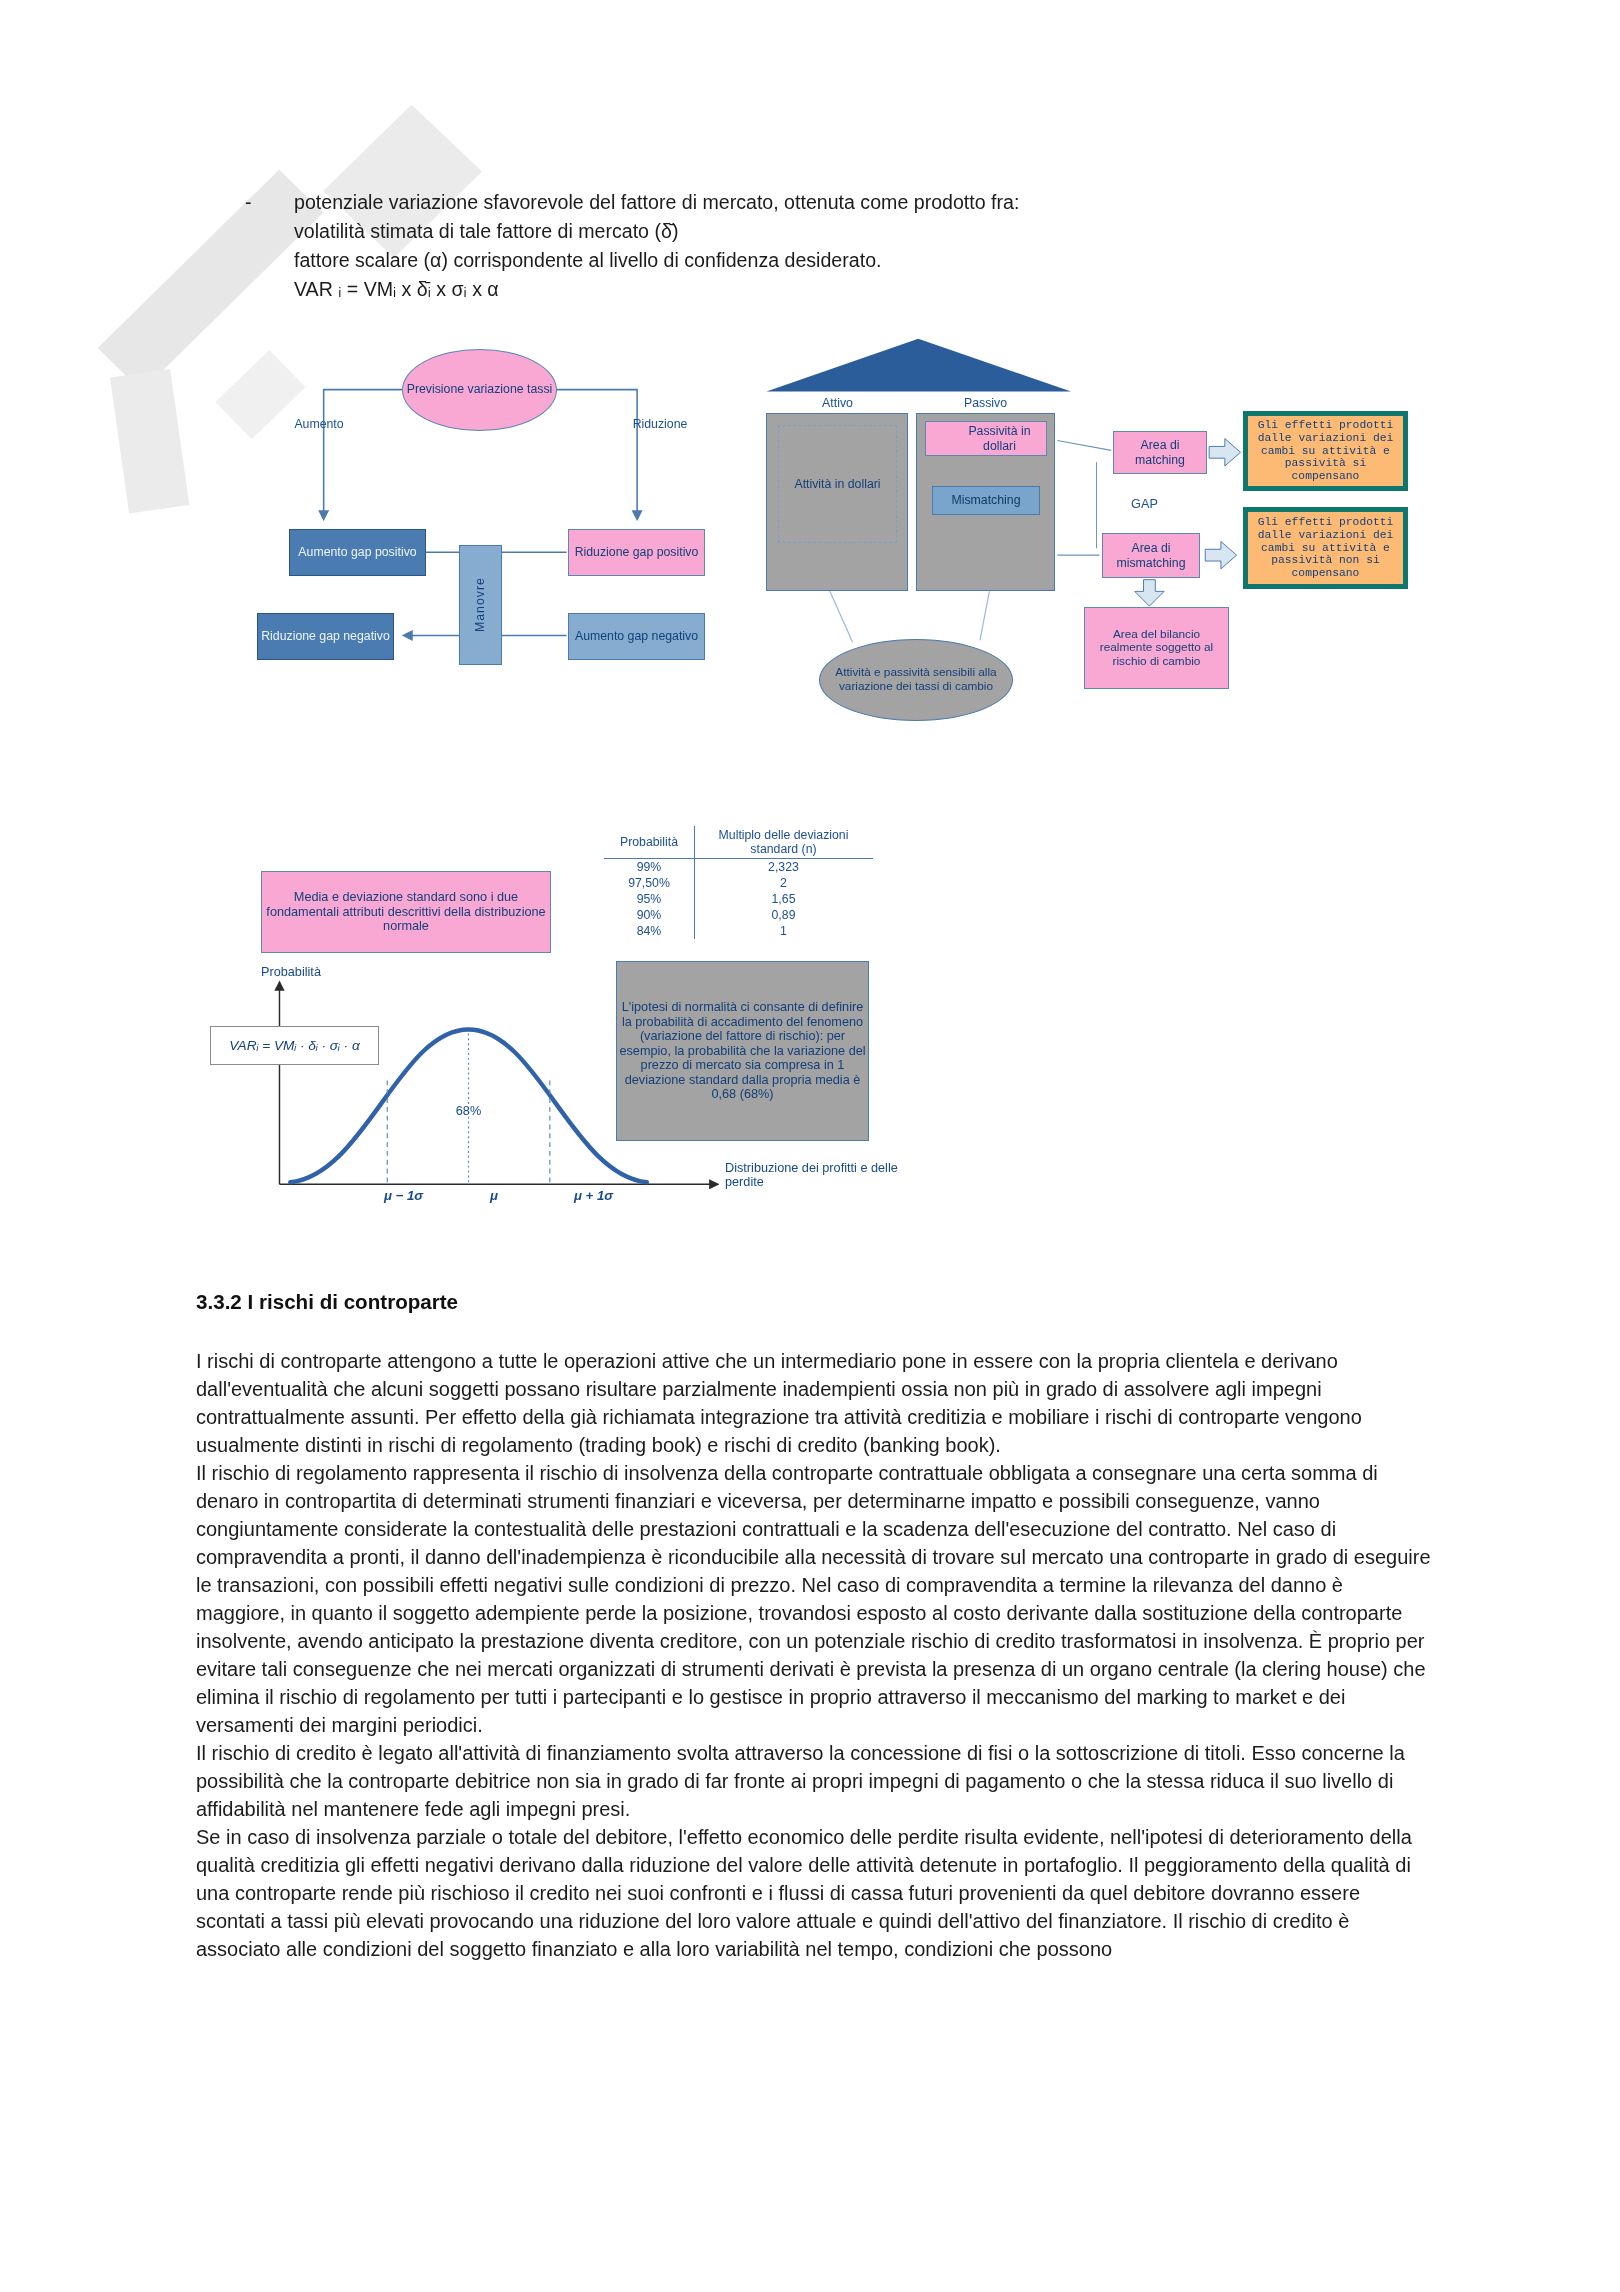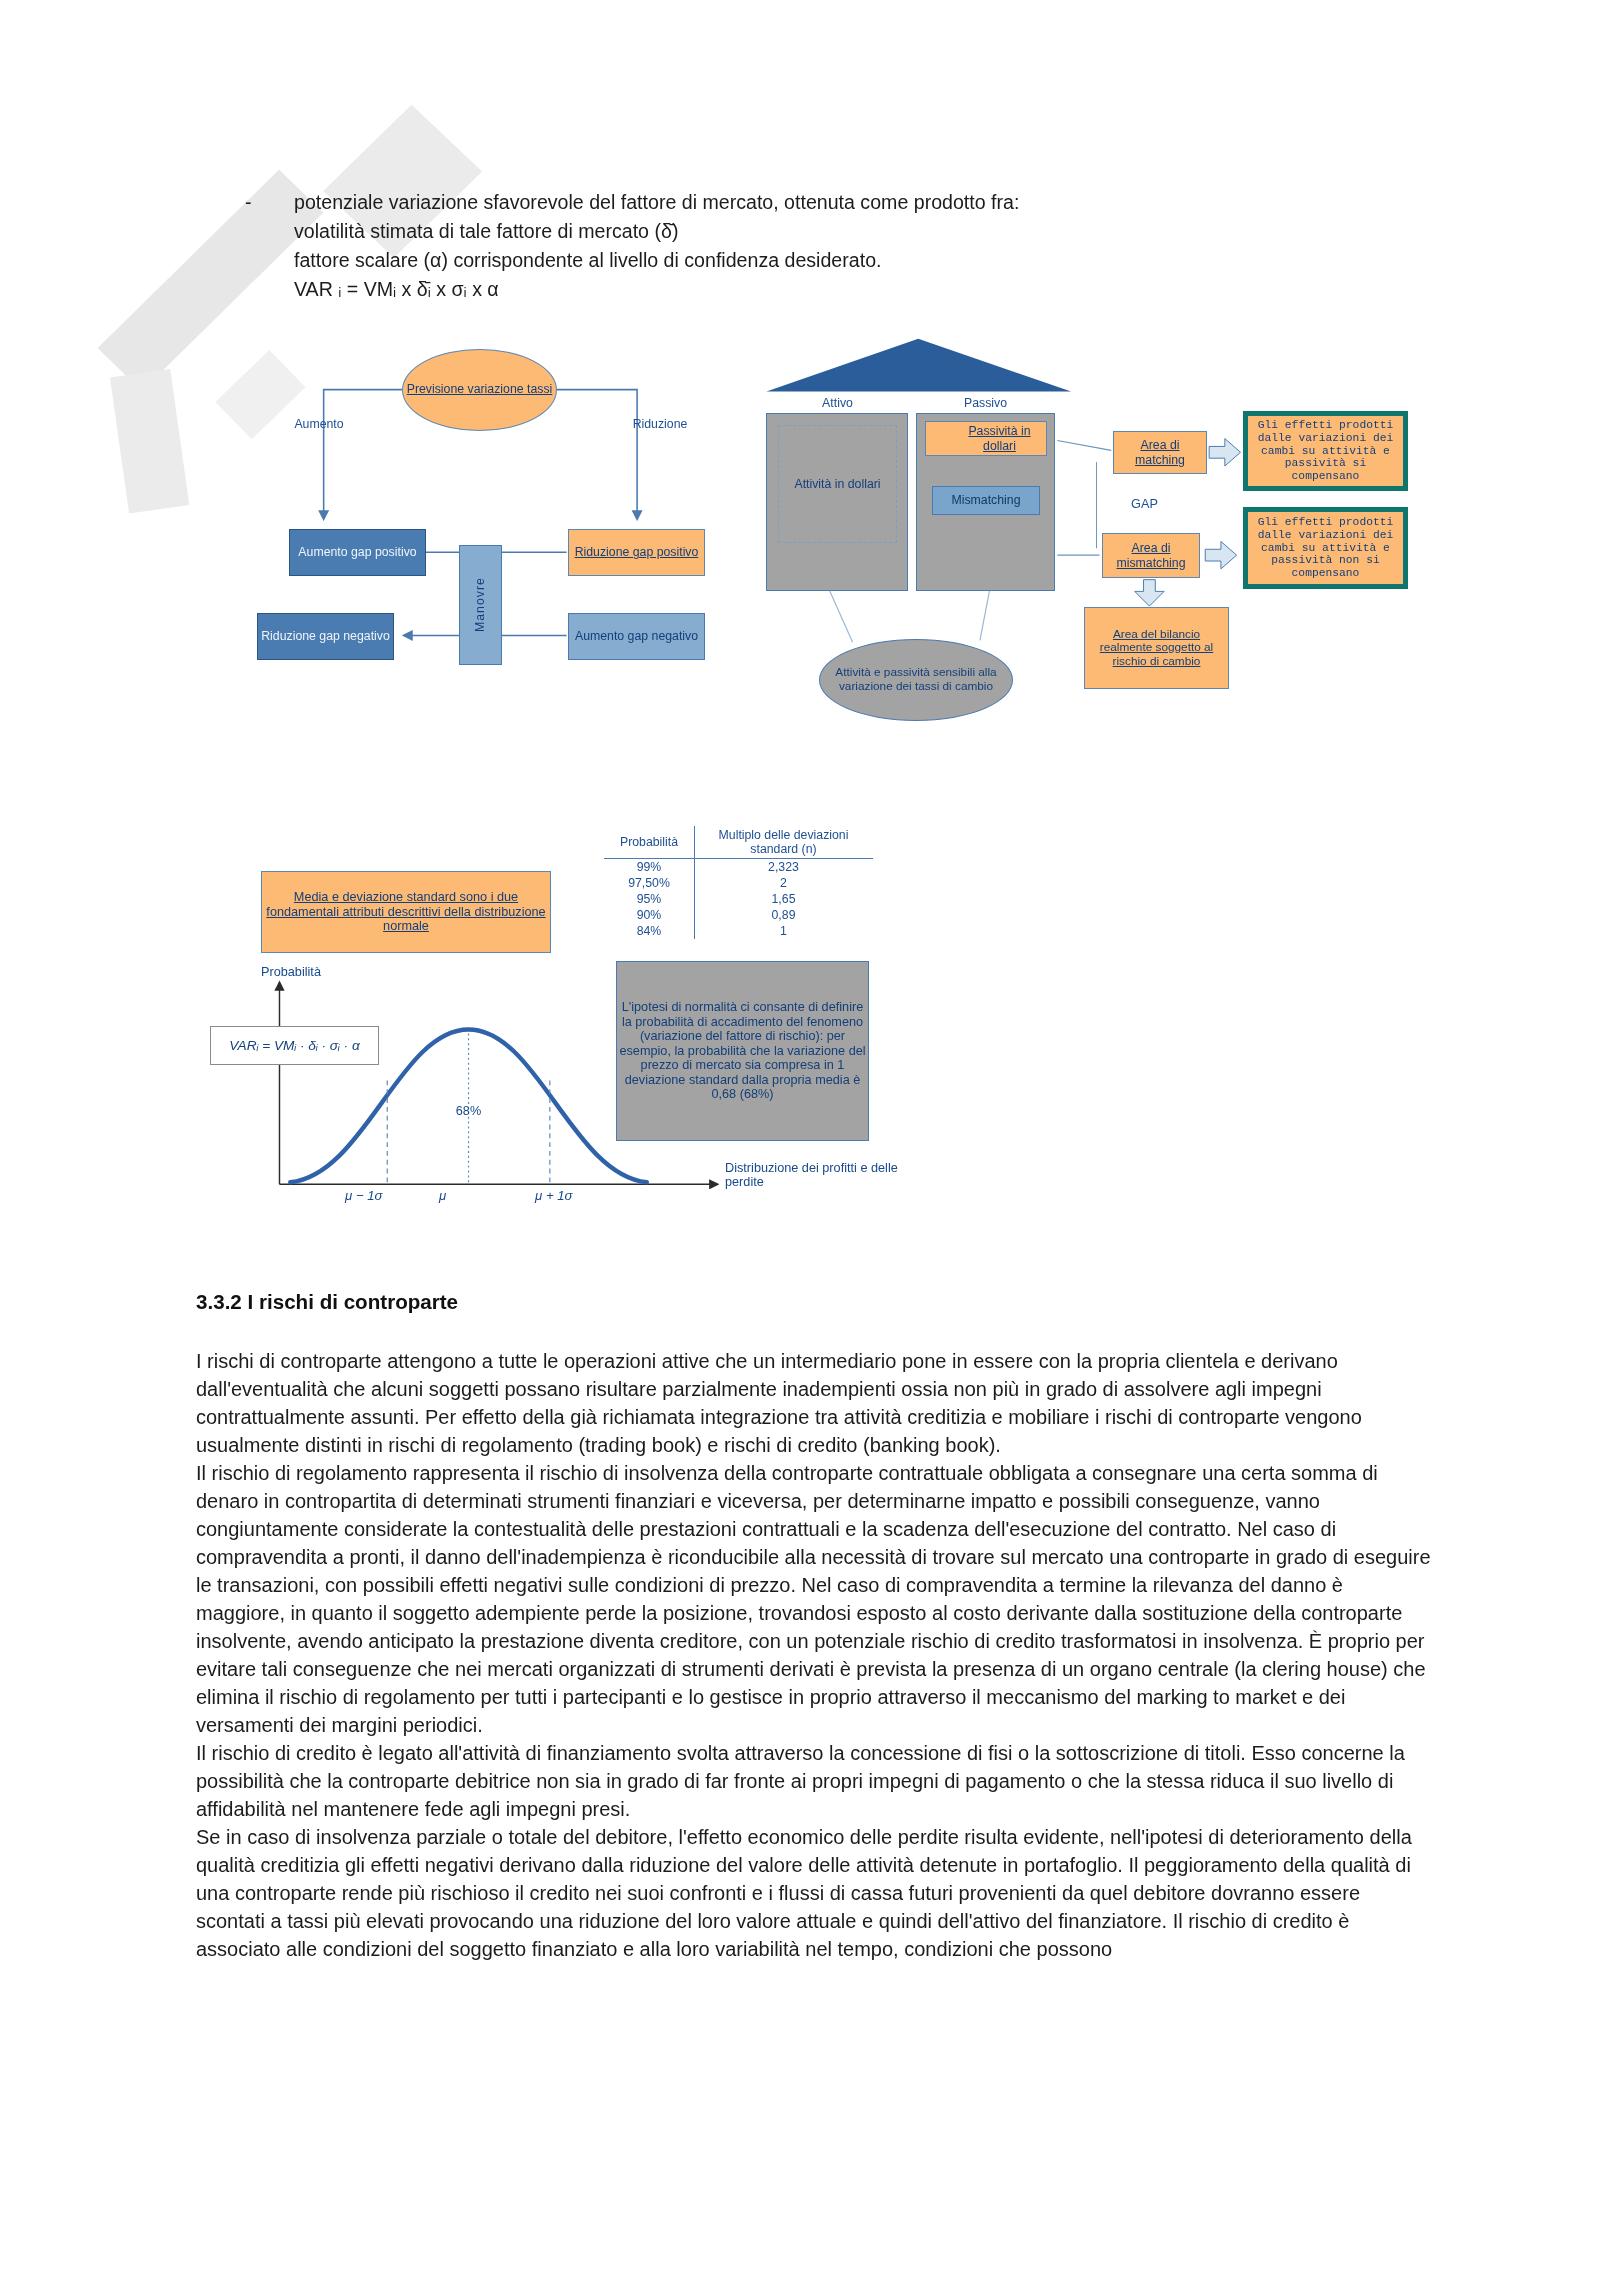--- a/index.html
+++ b/index.html
@@ -24,21 +24,21 @@
   .intro-dash { display: inline-block; width: 49px; }
   .intro-sub { margin-left: 49px; }
 
   
   .dwrap { position: absolute; left: 0; width: 1620px; }
   .dsvg { position: absolute; left: 0; top: 0; }
   .dbox {
     position: absolute; display: flex; align-items: center; justify-content: center;
     text-align: center; font-size: 12.3px; line-height: 1.15; color: #143f7a; padding: 2px;
   }
-  .fill-light   { background: #fdba74; border: 1px solid #5b87b5; text-decoration: underline; }
+  .fill-light   { background: #f9a8d4; border: 1px solid #5b87b5; }
   .fill-lighter { background: #fdba74; border: 5px solid #0f766e; font-family: Liberation Mono, monospace; }
   .fill-dark    { background: #4a7cb2; border: 1px solid #2a5580; color: #eef5fb; }
   .fill-mid     { background: #86add0; border: 1px solid #4a7ab0; }
   .fill-mid2    { background: #79a5cd; border: 1px solid #4a7ab0; color: #0e3a66; }
   .outline-box  { background: #a3a3a3; border: 1.5px solid #4a7ab0; }
   .ellipse { border-radius: 50%; }
   .dashed-box { border: 1.5px dashed #7aa0c5; background: transparent; }
   .dlabel { position: absolute; font-size: 12.3px; color: #1d4f93; text-align: center; line-height: 1.15; }
   .vert-text { writing-mode: vertical-rl; transform: rotate(180deg); letter-spacing: 1px; }
 
@@ -50,21 +50,21 @@
   .pt-c2 { width: 178px; text-align: center; padding: 2px 3.9px; border-left: 1px solid #4a7ab0; }
   .pt-head .pt-c1 { display: flex; align-items: center; justify-content: center; }
   .pt-row .pt-c1, .pt-row .pt-c2 { padding-top: 1px; padding-bottom: 1px; }
 
   .formula-box {
     position: absolute; left: 210px; top: 212px; width: 169px; height: 39px;
     border: 1px solid #8a8a8a; display: flex; align-items: center; justify-content: center;
     font-style: italic; font-size: 13.7px; color: #17407c; background: #ffffff;
   }
   .axis-label { position: absolute; font-size: 12.7px; color: #164a8c; }
-  .mu-label { position: absolute; font-size: 13.2px; font-style: italic; color: #164a8c; text-align: left; }
+  .mu-label { position: absolute; font-size: 13.2px; font-style: italic; color: #164a8c; text-align: right; font-weight: bold; }
 
   
   .section-heading { position: absolute; left: 196px; top: 1290px; font-size: 20.6px; font-weight: bold; color: #111111; }
   .body-text { position: absolute; left: 196px; top: 1347px; width: 1238px; }
   .body-text p { margin: 0; font-size: 20px; line-height: 28px; color: #1c1c1c; }
 </style>
 </head>
 <body>
 
 <div class="page">

